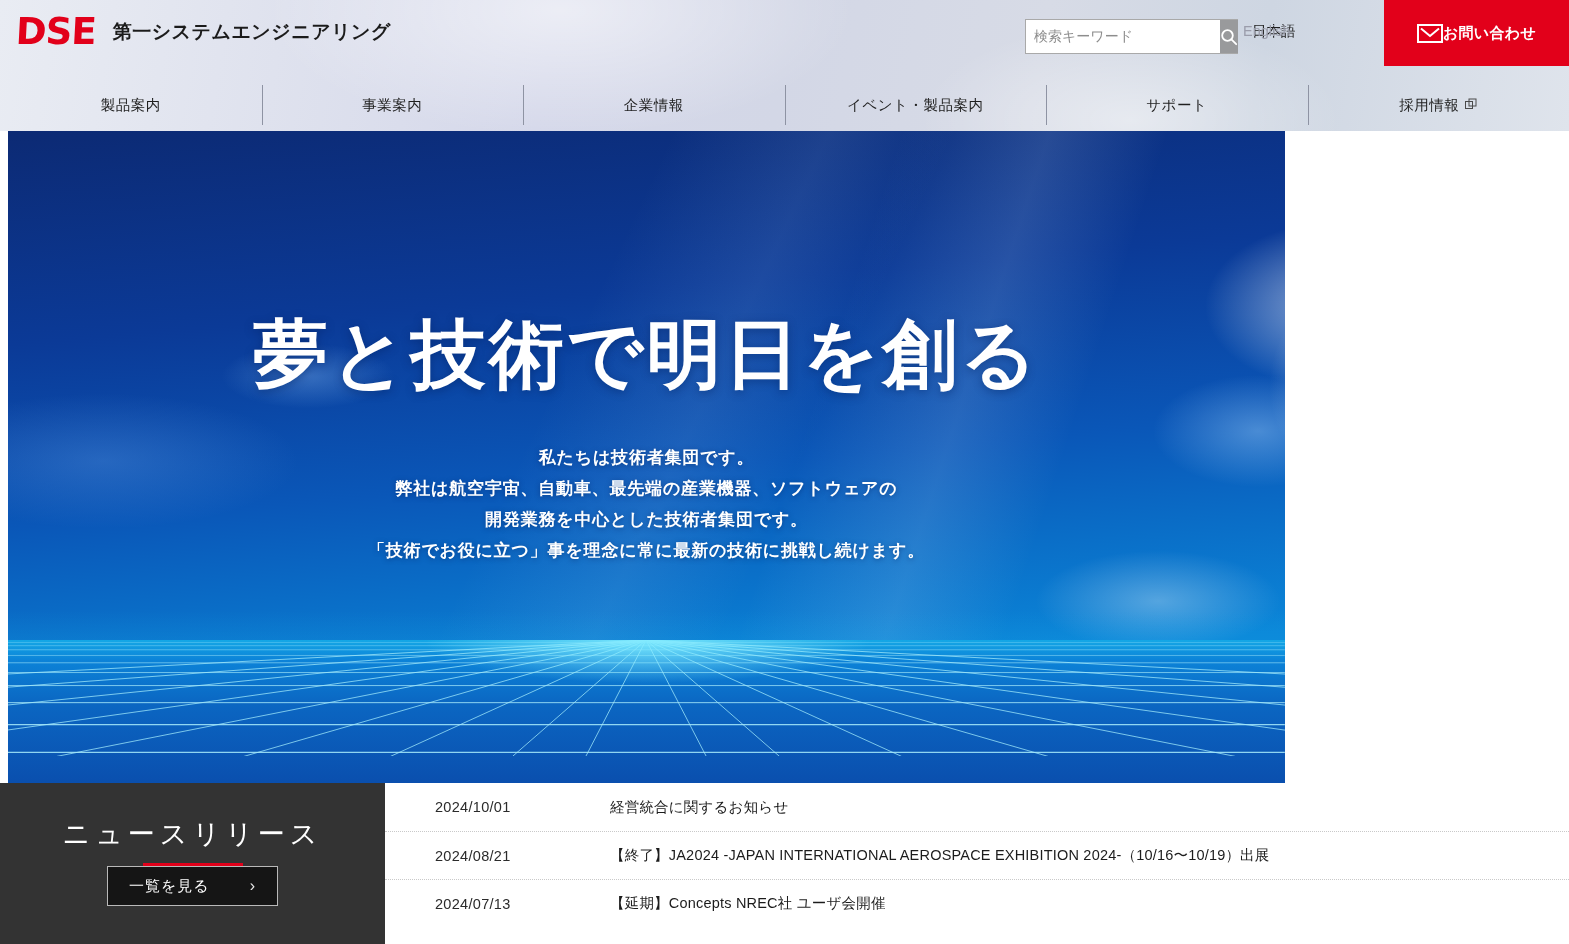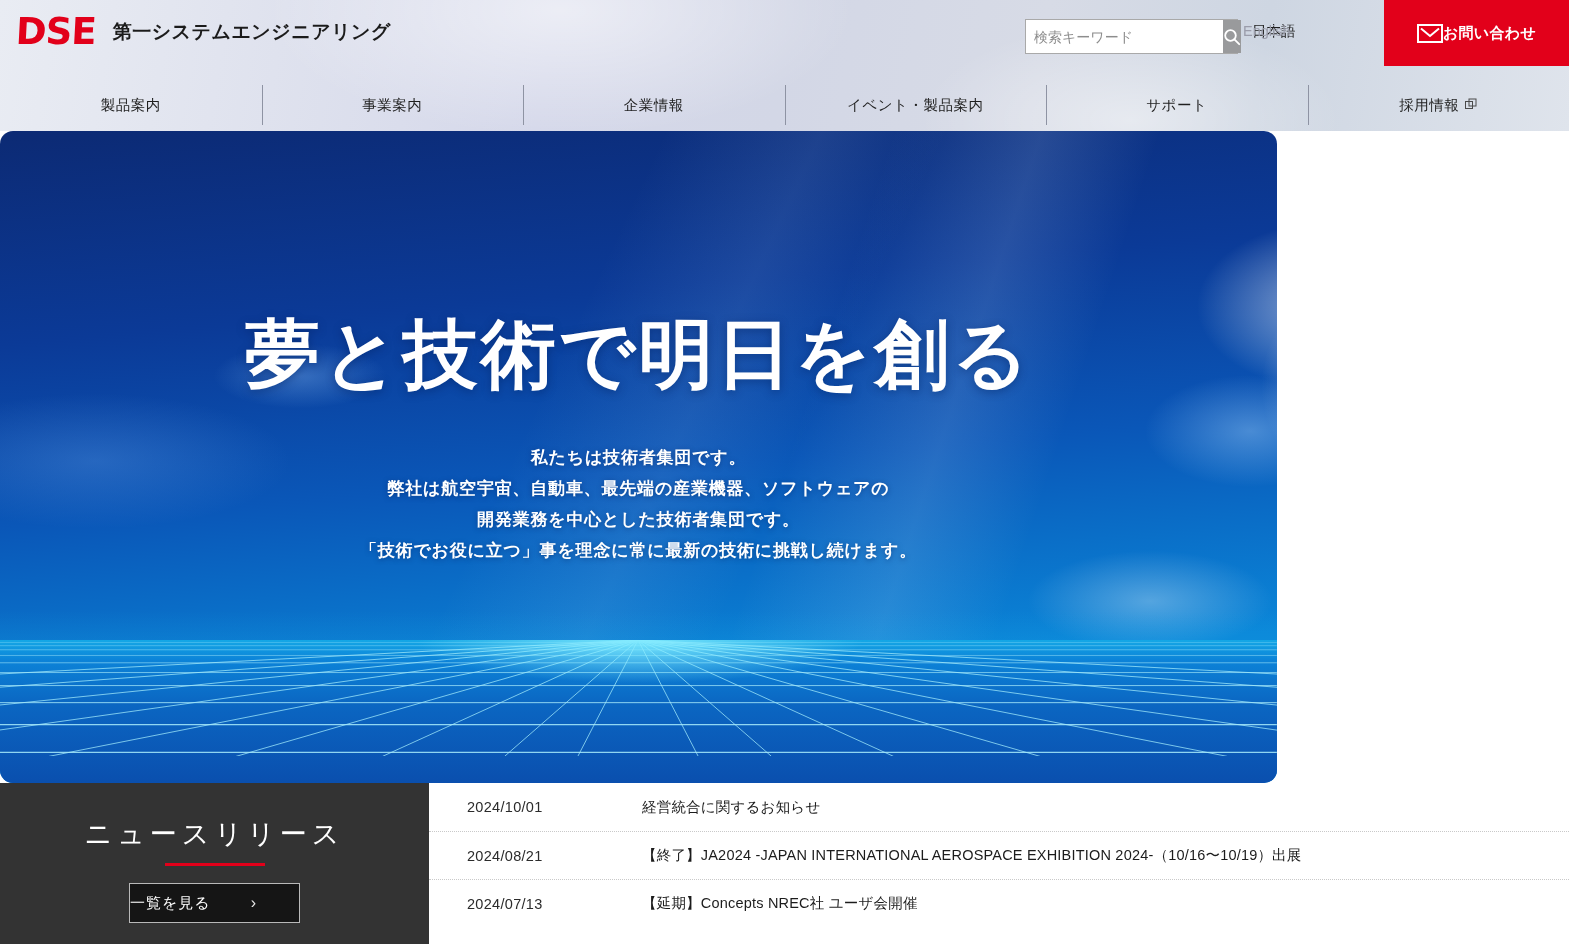--- a/index.html
+++ b/index.html
@@ -32,21 +32,21 @@
     letter-spacing:.5px; line-height:1;
   }
 
   .search-box {
     position:absolute; left:1025px; top:19px; width:213px; height:35px;
     display:flex; border:1px solid #a9a9a9; background:#fff;
   }
   .search-input {
     flex:1; border:none; outline:none; background:transparent;
     font-size:14px; color:#333; padding:11px 8px;
-    font-family:Liberation Sans, sans-serif;
+    font-family:Liberation Serif, serif;
   }
   .search-input::placeholder { color:#8d8d8d; }
   .search-btn {
     width:35px; background:#999a9c; border:none; cursor:pointer;
     display:flex; align-items:center; justify-content:center;
   }
 
   .lang { position:absolute; top:24px; font-size:14.5px; line-height:1; }
   .lang-ja { left:1252px; color:#1d1d1d; font-weight:400; }
   .lang-en { left:1243px; color:#9b9dab; }
@@ -65,25 +65,24 @@
     font-size:14.5px; color:#1f1f1f; cursor:pointer; position:relative;
     letter-spacing:.5px;
   }
   .nav-item + .nav-item::before {
     content:""; position:absolute; left:0; top:5px; bottom:5px; width:1px; background:#8e93a3;
   }
   .ext-icon { display:inline-block; margin-left:6px; vertical-align:middle; }
 
   
   .hero {
-    position:absolute; top:131px; left:0; width:1277px; height:652px;
+    position:absolute; top:131px; left:8px; width:1277px; height:652px;
     overflow:hidden;
     background:
       linear-gradient(175deg, #0c2a74 0%, #0b3a97 28%, #0a57b8 52%, #0a6fc8 66%, #0b86d8 80%);
-    border-radius: 13px;
   }
   .sky {
     position:absolute; inset:0;
     background:
       radial-gradient(ellipse 290px 210px at 1470px 255px, rgba(255,255,255,.92), rgba(255,255,255,.45) 38%, rgba(255,255,255,0) 72%),
       radial-gradient(ellipse 190px 120px at 1330px 175px, rgba(255,255,255,.55), rgba(255,255,255,0) 70%),
       radial-gradient(ellipse 150px 80px at 1250px 300px, rgba(150,200,245,.45), rgba(255,255,255,0) 70%),
       radial-gradient(ellipse 170px 70px at 1150px 470px, rgba(255,255,255,.30), rgba(255,255,255,0) 72%),
       radial-gradient(ellipse 200px 60px at 430px 600px, rgba(255,255,255,.35), rgba(255,255,255,0) 72%),
       radial-gradient(ellipse 120px 45px at 300px 245px, rgba(120,175,235,.40), rgba(255,255,255,0) 72%),
@@ -114,39 +113,39 @@
   }
   .hero-lines { margin-top:46px; }
   .hero-line {
     font-size:17px; font-weight:bold; color:#fff; line-height:31px;
     letter-spacing:.8px; text-shadow:0 1px 5px rgba(0,30,90,.5);
   }
 
   
   .news { position:absolute; top:783px; left:0; width:1569px; height:161px; display:flex; }
   .news-left {
-    width:429px; background:#333333; position:relative;
+    width:385px; background:#333333; position:relative;
     display:flex; flex-direction:column; align-items:center;
   }
   .news-heading {
     margin-top:33px; color:#fff; font-size:27px; letter-spacing:5px;
     font-weight:400;
   }
   .news-underline { width:100px; height:3px; background:#e2001a; margin-top:11px; }
   .news-more-btn {
-    margin-top:17px; width:171px; height:40px; background:#151515;
+    width:171px; height:40px; background:#151515;
     border:1px solid #b9b9b9; color:#fff; font-size:15px;
-    display:flex; align-items:center; justify-content:flex-start; gap:40px;
+    display:flex; align-items:center; justify-content:center; gap:40px;
     cursor:pointer; letter-spacing:1px;
   }
   .news-more-chev { font-size:16px; color:#e7e7e7; }
 
   .news-right { flex:1; background:#fff; padding:0 0 0 0; }
   .news-row {
-    display:flex; align-items:center; height:48px; padding:0 22px 0 38px;
+    display:flex; align-items:center; height:48px; padding:0 22px 0 50px;
     cursor:pointer;
   }
   .news-row + .news-row { border-top:1px dotted #c9c9c9; }
   .news-date { width:175px; font-size:14.5px; color:#2b2b2b; letter-spacing:.3px; }
   .news-text { font-size:14.5px; color:#1c1c1c; letter-spacing:.2px; white-space:nowrap; }
 </style>
 </head>
 <body>
 
 <div id="page">

